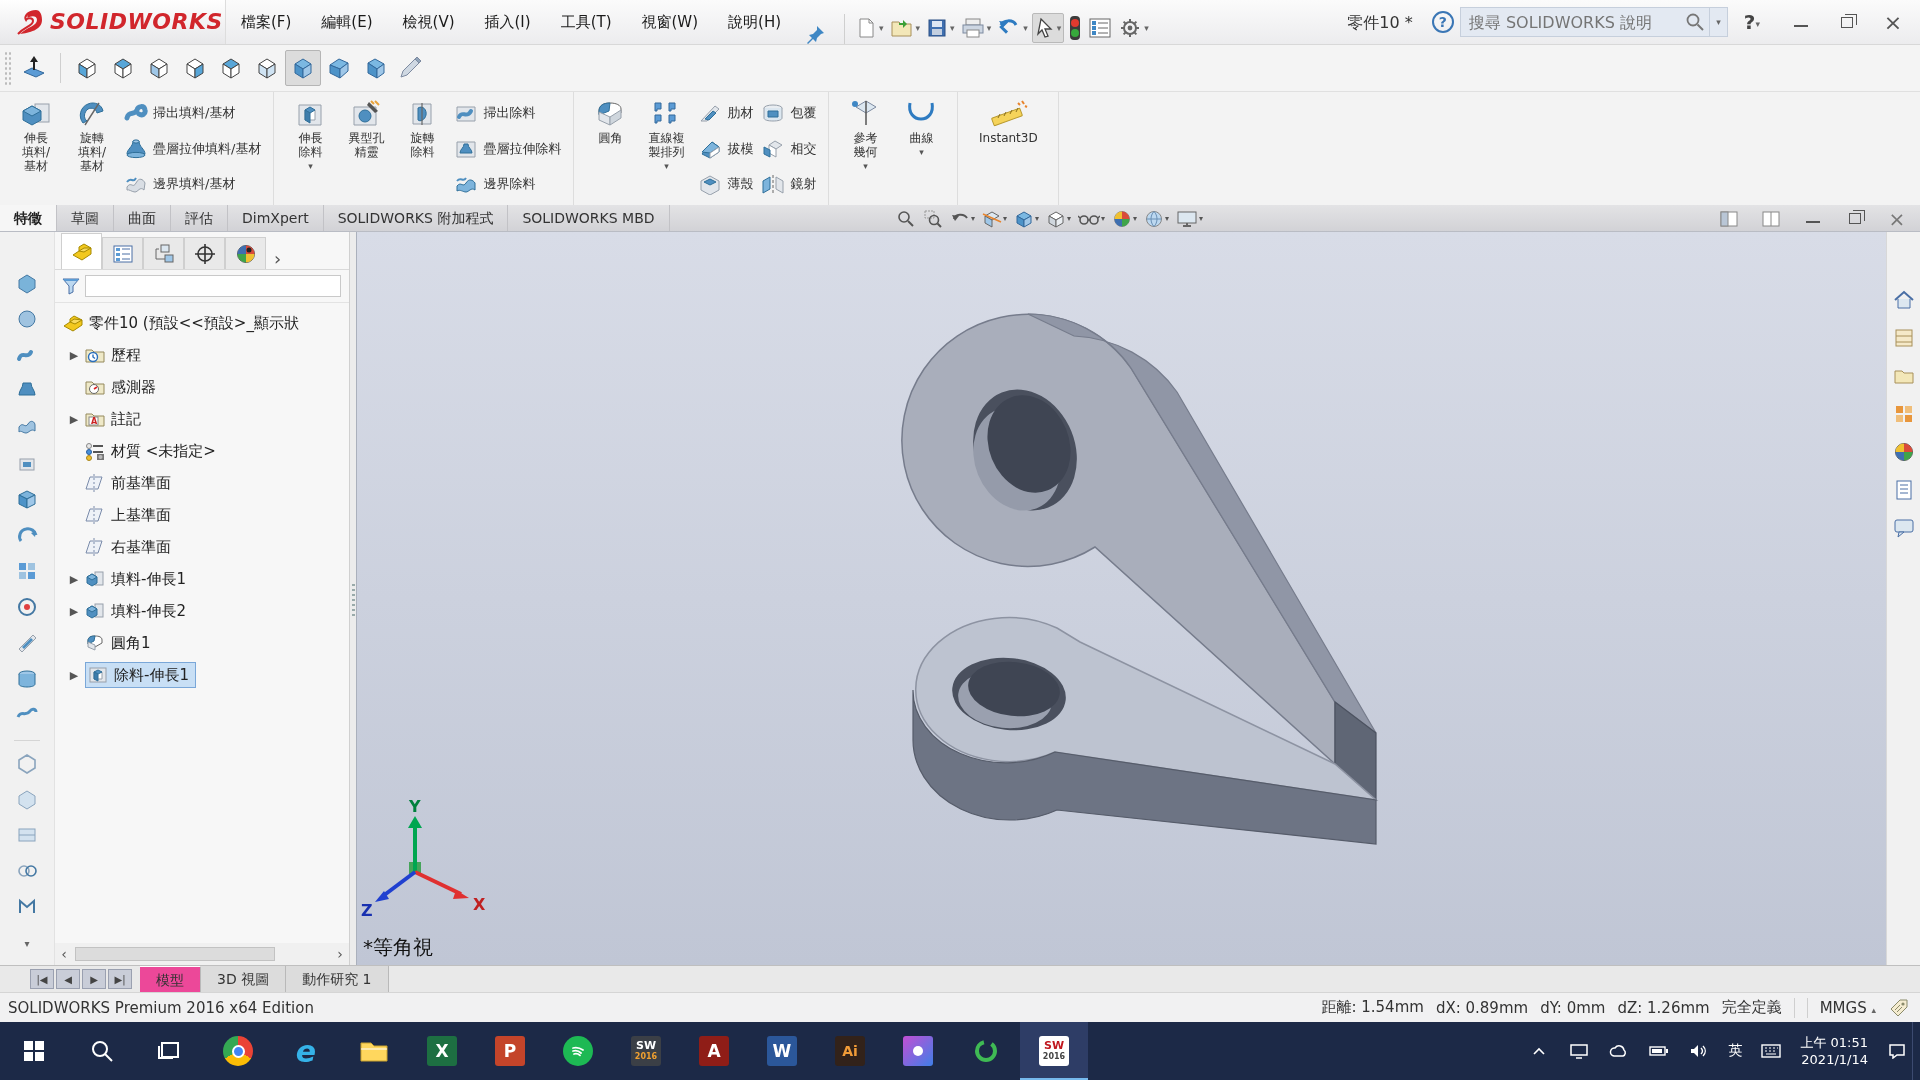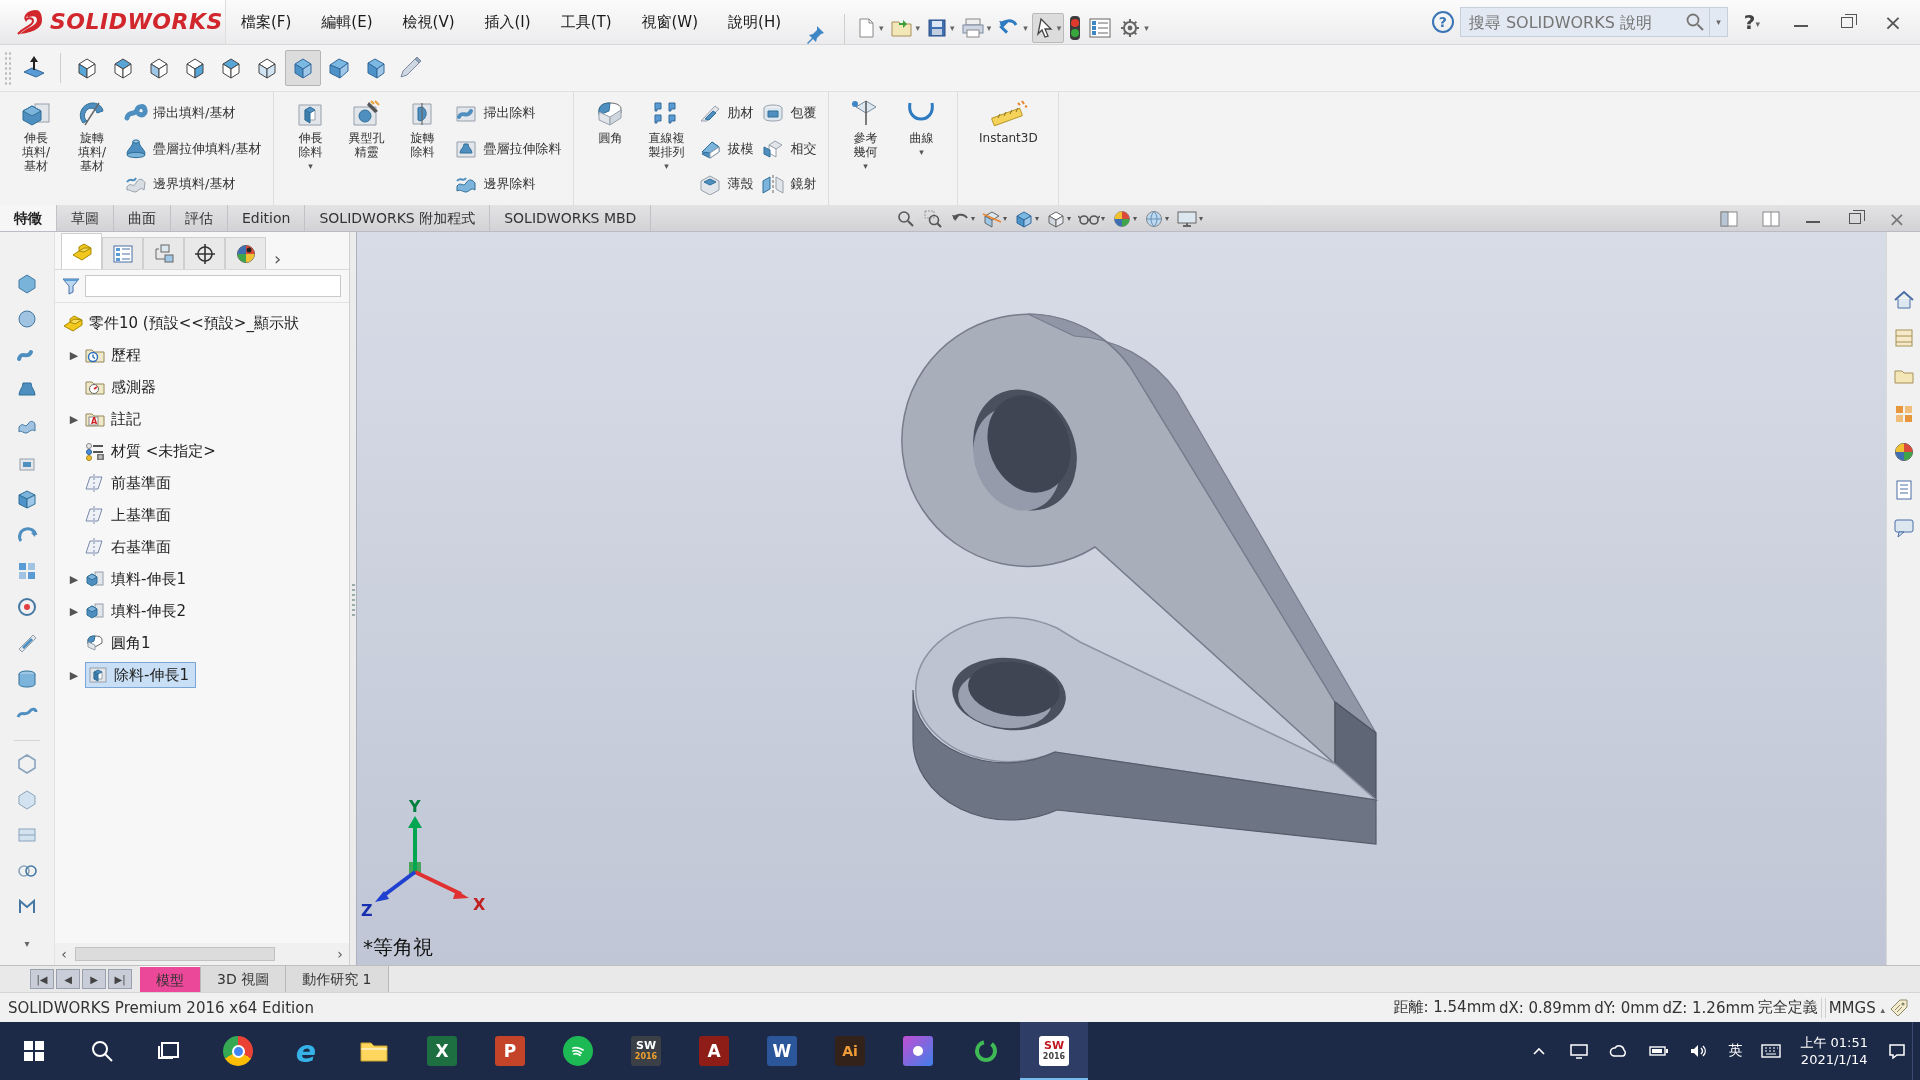--- a/index.html
+++ b/index.html
@@ -91,30 +91,30 @@
 #panel-scroll .thumb{position:absolute;left:2px;top:1px;width:200px;height:14px;background:#dcdcdc;border:1px solid #c2c2c2}
 
 #tabstrip{position:absolute;left:0;top:965px;width:1920px;height:27px;background:#e9e9e9;border-top:1px solid #bfbfbf;display:flex;align-items:stretch}
 .navbtns{display:flex;align-items:center;gap:2px;padding:0 8px 0 30px}
 .nb{width:24px;height:20px;background:#c9cdd8;border:1px solid #9aa0b0;color:#444;font-size:10px;display:flex;align-items:center;justify-content:center}
 .btab{padding:0 16px;font-size:14px;line-height:26px;color:#333;background:#dcdcdc;border-right:1px solid #b9b9b9}
 .btab.active{background:#ec4899;border-top:1px solid #fff}
 
 #statusbar{position:absolute;left:0;top:992px;width:1920px;height:30px;background:#f1f1f2;border-top:1px solid #d5d5d5;display:flex;align-items:center;font-size:15px;color:#333}
 #statusbar .left{padding-left:8px}
-#statusbar .right{margin-left:auto;display:flex;align-items:center;gap:3px;padding-right:10px}
+#statusbar .right{margin-left:auto;display:flex;align-items:center;gap:12px;padding-right:10px}
 #statusbar .ssep{width:1px;height:20px;background:#cfcfcf}
 
 #taskbar{position:absolute;left:0;top:1022px;width:1920px;height:58px;background:#1c2947;display:flex;align-items:stretch;color:#fff}
 .tb-cell{width:68px;display:flex;align-items:center;justify-content:center}
 .tb-cell.active{background:#2e3d66;box-shadow:inset 0 -2px 0 #76b9ed}
 .tile{width:30px;height:30px;border-radius:3px;display:flex;align-items:center;justify-content:center;font-weight:bold;font-size:17px;color:#fff}
 #tray{margin-left:auto;display:flex;align-items:center;gap:18px;padding-right:4px}
 #tray .tico2{display:flex;align-items:center;justify-content:center;width:22px}
-#clock{text-align:center;font-size:13px;line-height:17px}
+#clock{text-align:right;font-size:13px;line-height:17px}
 .lang{font-size:14px}
 #show-desktop{width:8px;border-left:1px solid #3c4a70;height:100%}
 .chev{font-size:12px}
 </style>
 </head>
 <body>
 
 <div id="titlebar">
   <div id="logo">
     <svg class="mark" width="30" height="30" viewBox="0 0 30 30">
@@ -201,20 +201,21 @@
       </span>
     <span class="qbtn">
         <svg width="24" height="24" viewBox="0 0 24 24">
           <circle cx="12" cy="12" r="6" fill="none" stroke="#666" stroke-width="2"></circle>
           <circle cx="12" cy="12" r="2.4" fill="#666"></circle>
           <path d="M12 3v4M12 17v4M3 12h4M17 12h4M5.6 5.6l2.8 2.8M15.6 15.6l2.8 2.8M18.4 5.6l-2.8 2.8M8.4 15.6l-2.8 2.8" stroke="#666" stroke-width="2"></path>
         </svg>
         <span class="car">▾</span>
       </span>
   </div>
+  <div id="doc-title">零件10 *</div>
   <div id="search-zone">
     <span class="helpcirc">?</span>
     <div id="search-box">
       <input type="text" placeholder="搜尋 SOLIDWORKS 說明" style="">
       <span class="mag">
           <svg width="20" height="20" viewBox="0 0 20 20">
             <circle cx="8" cy="8" r="5.5" fill="none" stroke="#777" stroke-width="1.8"></circle>
             <line x1="12.5" y1="12.5" x2="18" y2="18" stroke="#777" stroke-width="2"></line>
           </svg>
         </span>
@@ -512,21 +513,21 @@
       <span>Instant3D</span>
     </div>
   </div>
 </div>
 
 <div id="tabrow">
   <span class="rtab active">特徵</span>
   <span class="rtab">草圖</span>
   <span class="rtab">曲面</span>
   <span class="rtab">評估</span>
-  <span class="rtab">Edition</span>
+  <span class="rtab">DimXpert</span>
   <span class="rtab">SOLIDWORKS 附加程式</span>
   <span class="rtab">SOLIDWORKS MBD</span>
 </div>
 <div id="headsup">
   <span class="hico">
       <svg width="20" height="20" viewBox="0 0 20 20">
         <circle cx="8" cy="8" r="5" fill="none" stroke="#555" stroke-width="1.6"></circle>
         <line x1="12" y1="12" x2="17" y2="17" stroke="#555" stroke-width="2"></line>
       </svg>
     </span>

